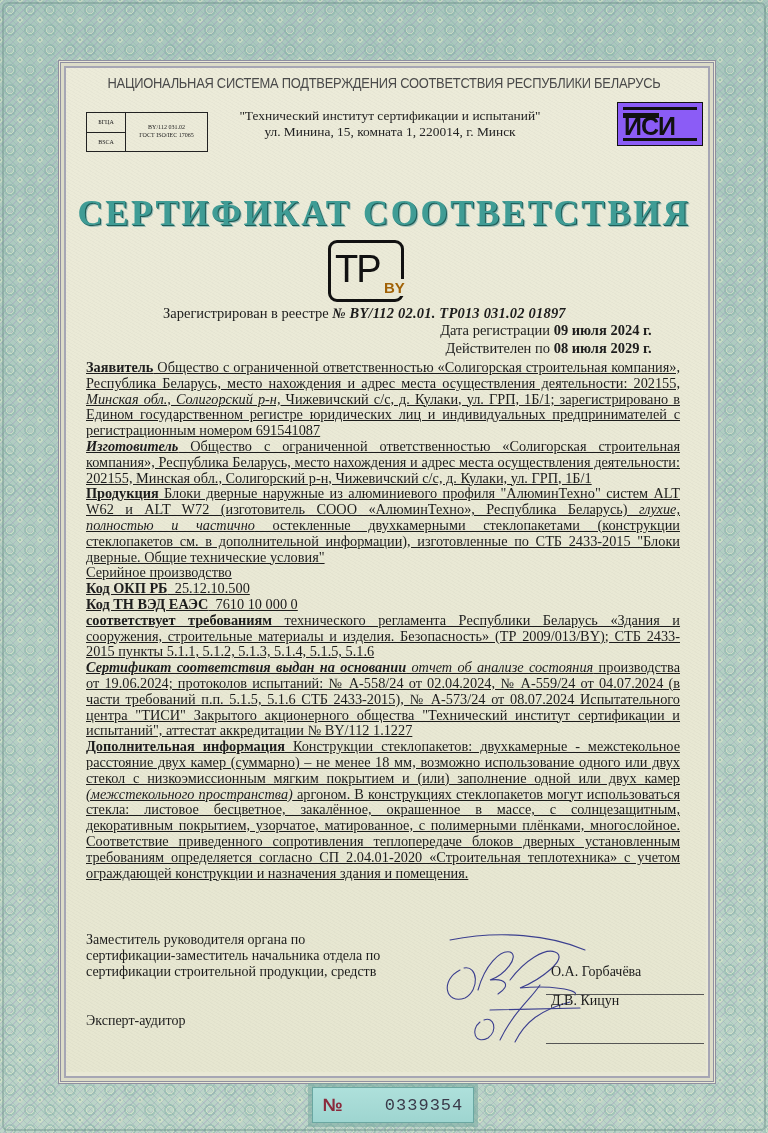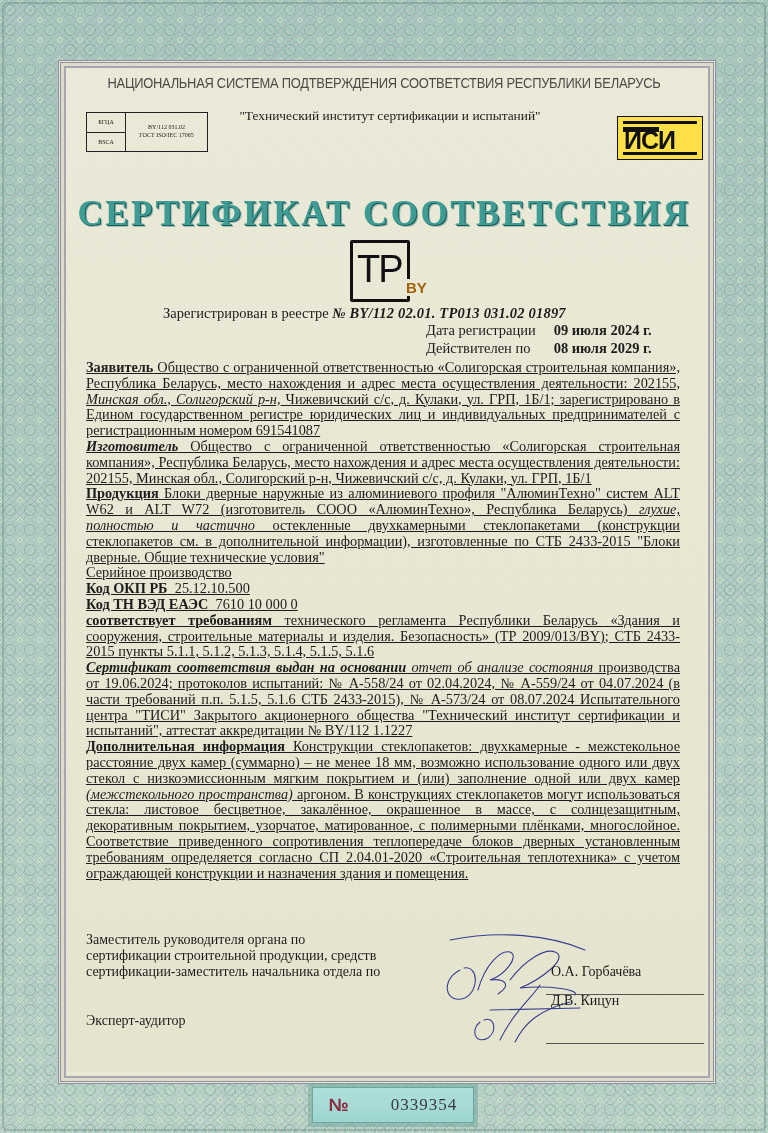--- a/index.html
+++ b/index.html
@@ -44,50 +44,50 @@
   }
   .accr-left { width:38px; border-right:1.5px solid #222; display:flex; flex-direction:column; }
   .accr-left div { flex:1; display:flex; align-items:center; justify-content:center; }
   .accr-left div:first-child { border-bottom:1.5px solid #222; }
   .accr-right { flex:1; display:flex; flex-direction:column; align-items:center; justify-content:center; line-height:1.3; }
   .org-block {
     left:220px; top:108px; width:340px; text-align:center;
     font-size:13.4px; line-height:16px; color:#222;
   }
   .tisi-logo {
-    left:617px; top:116px; width:84px; height:42px; border:1.5px solid #111; background:#fde047;
+    left:617px; top:102px; width:84px; height:42px; border:1.5px solid #111; background:#8b5cf6;
   }
   .tisi-logo .bar1 { position:absolute; left:5px; right:5px; top:4px; height:3px; background:#111; }
   .tisi-logo .bar2 { position:absolute; left:5px; right:5px; bottom:4px; height:3px; background:#111; }
   .tisi-logo .bar3 { position:absolute; left:5px; width:36px; top:10px; height:5px; background:#111; }
   .tisi-logo .txt {
     position:absolute; left:6px; top:9px; font-family:"Liberation Sans", sans-serif; font-weight:bold;
     font-size:25px; letter-spacing:-1px; color:#111;
   }
   .title {
     left:60px; top:193px; width:648px; text-align:center;
     font-family:"Liberation Serif", serif; font-weight:bold;
     font-size:35px; letter-spacing:2.5px; color:#3f9c95;
     text-shadow: 1px 1px 0 #1f5c57, 2px 2px 0 #9fbfb8;
     transform:scaleY(1.05);
   }
   .tr-mark {
-    left:350px; top:240px; width:60px; height:62px; border:3.5px solid #111; border-radius:2px;
+    left:328px; top:240px; width:76px; height:62px; border:3.5px solid #111; border-radius:9px;
     box-sizing:border-box; background:transparent;
   }
   .tr-mark .tp {
     position:absolute; left:4px; top:4px; font-family:"Liberation Sans", sans-serif; font-size:38px; line-height:44px; color:#111; letter-spacing:-2px;
   }
   .tr-mark .by {
     position:absolute; left:52px; top:36px; font-family:"Liberation Sans", sans-serif; font-weight:bold; font-size:15px; color:#a16207; background:#e9e8d5; padding:0 1px;
   }
   .reg-line { left:163px; top:305px; font-size:14.5px; white-space:nowrap; }
   .reg-line b { font-style:italic; letter-spacing:0.2px; }
   .date-row { left:426px; font-size:14.5px; white-space:nowrap; }
-  .date-row .lbl { display:inline-block; width:124px; }
+  .date-row .lbl { display:inline-block; width:124px;text-align:right; }
   .date-row b { font-weight:bold; }
   .body-text {
     left:86px; top:360px; width:594px;
     font-size:14.3px; line-height:15.8px; text-align:justify;text-decoration:underline;
   }
   .body-text p { margin:0; text-align:justify; }
   .body-text .bold { font-weight:bold; }
   .body-text .it { font-style:italic; }
   .signatory-title { left:86px; top:932px; width:360px; font-size:14px; line-height:16px; }
   .expert { left:86px; top:1013px; font-size:14px; }
@@ -96,21 +96,21 @@
   .sign-line1 { left:546px; top:994px; width:158px; height:1px; background:#555; }
   .sign-line2 { left:546px; top:1043px; width:158px; height:1px; background:#555; }
   .signature { left:420px; top:930px; width:170px; height:120px; }
   .serial-box {
     left:312px; top:1087px; width:160px; height:34px;
     background:linear-gradient(#aee0db, #9ed5d0);
     border:1.5px solid #6aa7a1; box-shadow: 0 0 0 4px rgba(120,170,160,0.55);
     display:flex; align-items:center; justify-content:center; gap:18px;
   }
   .serial-no { font-family:"Liberation Sans", sans-serif; font-weight:bold; font-size:18px; color:#8a2a3c; }
-  .serial-val { font-family:Liberation Serif, serif; font-size:17px; color:#3a3a4a; letter-spacing:1px;margin-left:24px; }
+  .serial-val { font-family:Liberation Mono, monospace; font-size:17px; color:#3a3a4a; letter-spacing:1px;margin-left:24px; }
 </style>
 </head>
 <body>
 
 <div class="guilloche"></div>
 <div class="guilloche-outer"></div>
 <div class="frame"></div>
 <div class="paper"></div>
 
 <div class="abs nat-system">НАЦИОНАЛЬНАЯ СИСТЕМА ПОДТВЕРЖДЕНИЯ СООТВЕТСТВИЯ РЕСПУБЛИКИ БЕЛАРУСЬ</div>
@@ -121,20 +121,21 @@
     <div>BSCA</div>
   </div>
   <div class="accr-right">
     <span>BY/112 031.02</span>
     <span>ГОСТ ISO/IEC 17065</span>
   </div>
 </div>
 
 <div class="abs org-block">
   <div>"Технический институт сертификации и испытаний"</div>
+  <div>ул. Минина, 15, комната 1, 220014, г. Минск</div>
 </div>
 
 <div class="abs tisi-logo">
   <div class="bar1"></div>
   <div class="bar3"></div>
   <div class="txt">ИСИ</div>
   <div class="bar2"></div>
 </div>
 
 <div class="abs title">СЕРТИФИКАТ  СООТВЕТСТВИЯ</div>
@@ -164,22 +165,22 @@
   <p>Серийное производство</p>
   <p><span class="bold">Код ОКП РБ</span><span style="white-space:pre">  25.12.10.500</span></p>
   <p><span class="bold">Код ТН ВЭД ЕАЭС</span><span style="white-space:pre">  7610 10 000 0</span></p>
   <p><span class="bold">соответствует требованиям</span><span> технического регламента Республики Беларусь «Здания и сооружения, строительные материалы и изделия. Безопасность» (ТР 2009/013/BY); СТБ 2433-2015 пункты 5.1.1, 5.1.2, 5.1.3, 5.1.4, 5.1.5, 5.1.6</span></p>
   <p><span class="bold it">Сертификат соответствия выдан на основании</span><span class="it"> отчет об анализе состояния</span><span> производства от 19.06.2024; протоколов испытаний: № А-558/24 от 02.04.2024, № А-559/24 от 04.07.2024 (в части требований п.п. 5.1.5, 5.1.6 СТБ 2433-2015), № А-573/24 от 08.07.2024 Испытательного центра "ТИСИ" Закрытого акционерного общества "Технический институт сертификации и испытаний", аттестат аккредитации № BY/112 1.1227</span></p>
   <p><span class="bold">Дополнительная информация</span><span> Конструкции стеклопакетов: двухкамерные - межстекольное расстояние двух камер (суммарно) – не менее 18 мм, возможно использование одного или двух стекол с низкоэмиссионным мягким покрытием и (или) заполнение одной или двух камер </span><span class="it">(межстекольного пространства)</span><span> аргоном. В конструкциях стеклопакетов могут использоваться стекла: листовое бесцветное, закалённое, окрашенное в массе, с солнцезащитным, декоративным покрытием, узорчатое, матированное, с полимерными плёнками, многослойное. Соответствие приведенного сопротивления теплопередаче блоков дверных установленным требованиям определяется согласно СП 2.04.01-2020 «Строительная теплотехника» с учетом ограждающей конструкции и назначения здания и помещения.</span></p>
 </div>
 
 <div class="abs signatory-title">
   <div>Заместитель руководителя органа по</div>
+  <div>сертификации-заместитель начальника отдела по</div>
   <div>сертификации строительной продукции, средств</div>
-  <div>сертификации-заместитель начальника отдела по</div>
 </div>
 <div class="abs expert">Эксперт-аудитор</div>
 
 <svg class="abs signature" viewBox="0 0 170 120">
   <g fill="none" stroke="#3b3f8f" stroke-width="1.1" stroke-linecap="round">
     <path d="M40 40 C20 50, 25 75, 45 68 C60 60, 58 35, 44 38"></path>
     <path d="M58 60 C65 35, 80 20, 90 22 C100 26, 85 45, 70 50 C85 48, 92 55, 78 64"></path>
     <path d="M90 50 C105 30, 125 18, 135 22 C150 28, 120 50, 100 58 C130 55, 160 60, 155 65"></path>
     <path d="M30 10 C80 0, 130 5, 165 20"></path>
     <path d="M60 92 C50 100, 55 115, 68 108 C78 100, 74 86, 64 90"></path>

